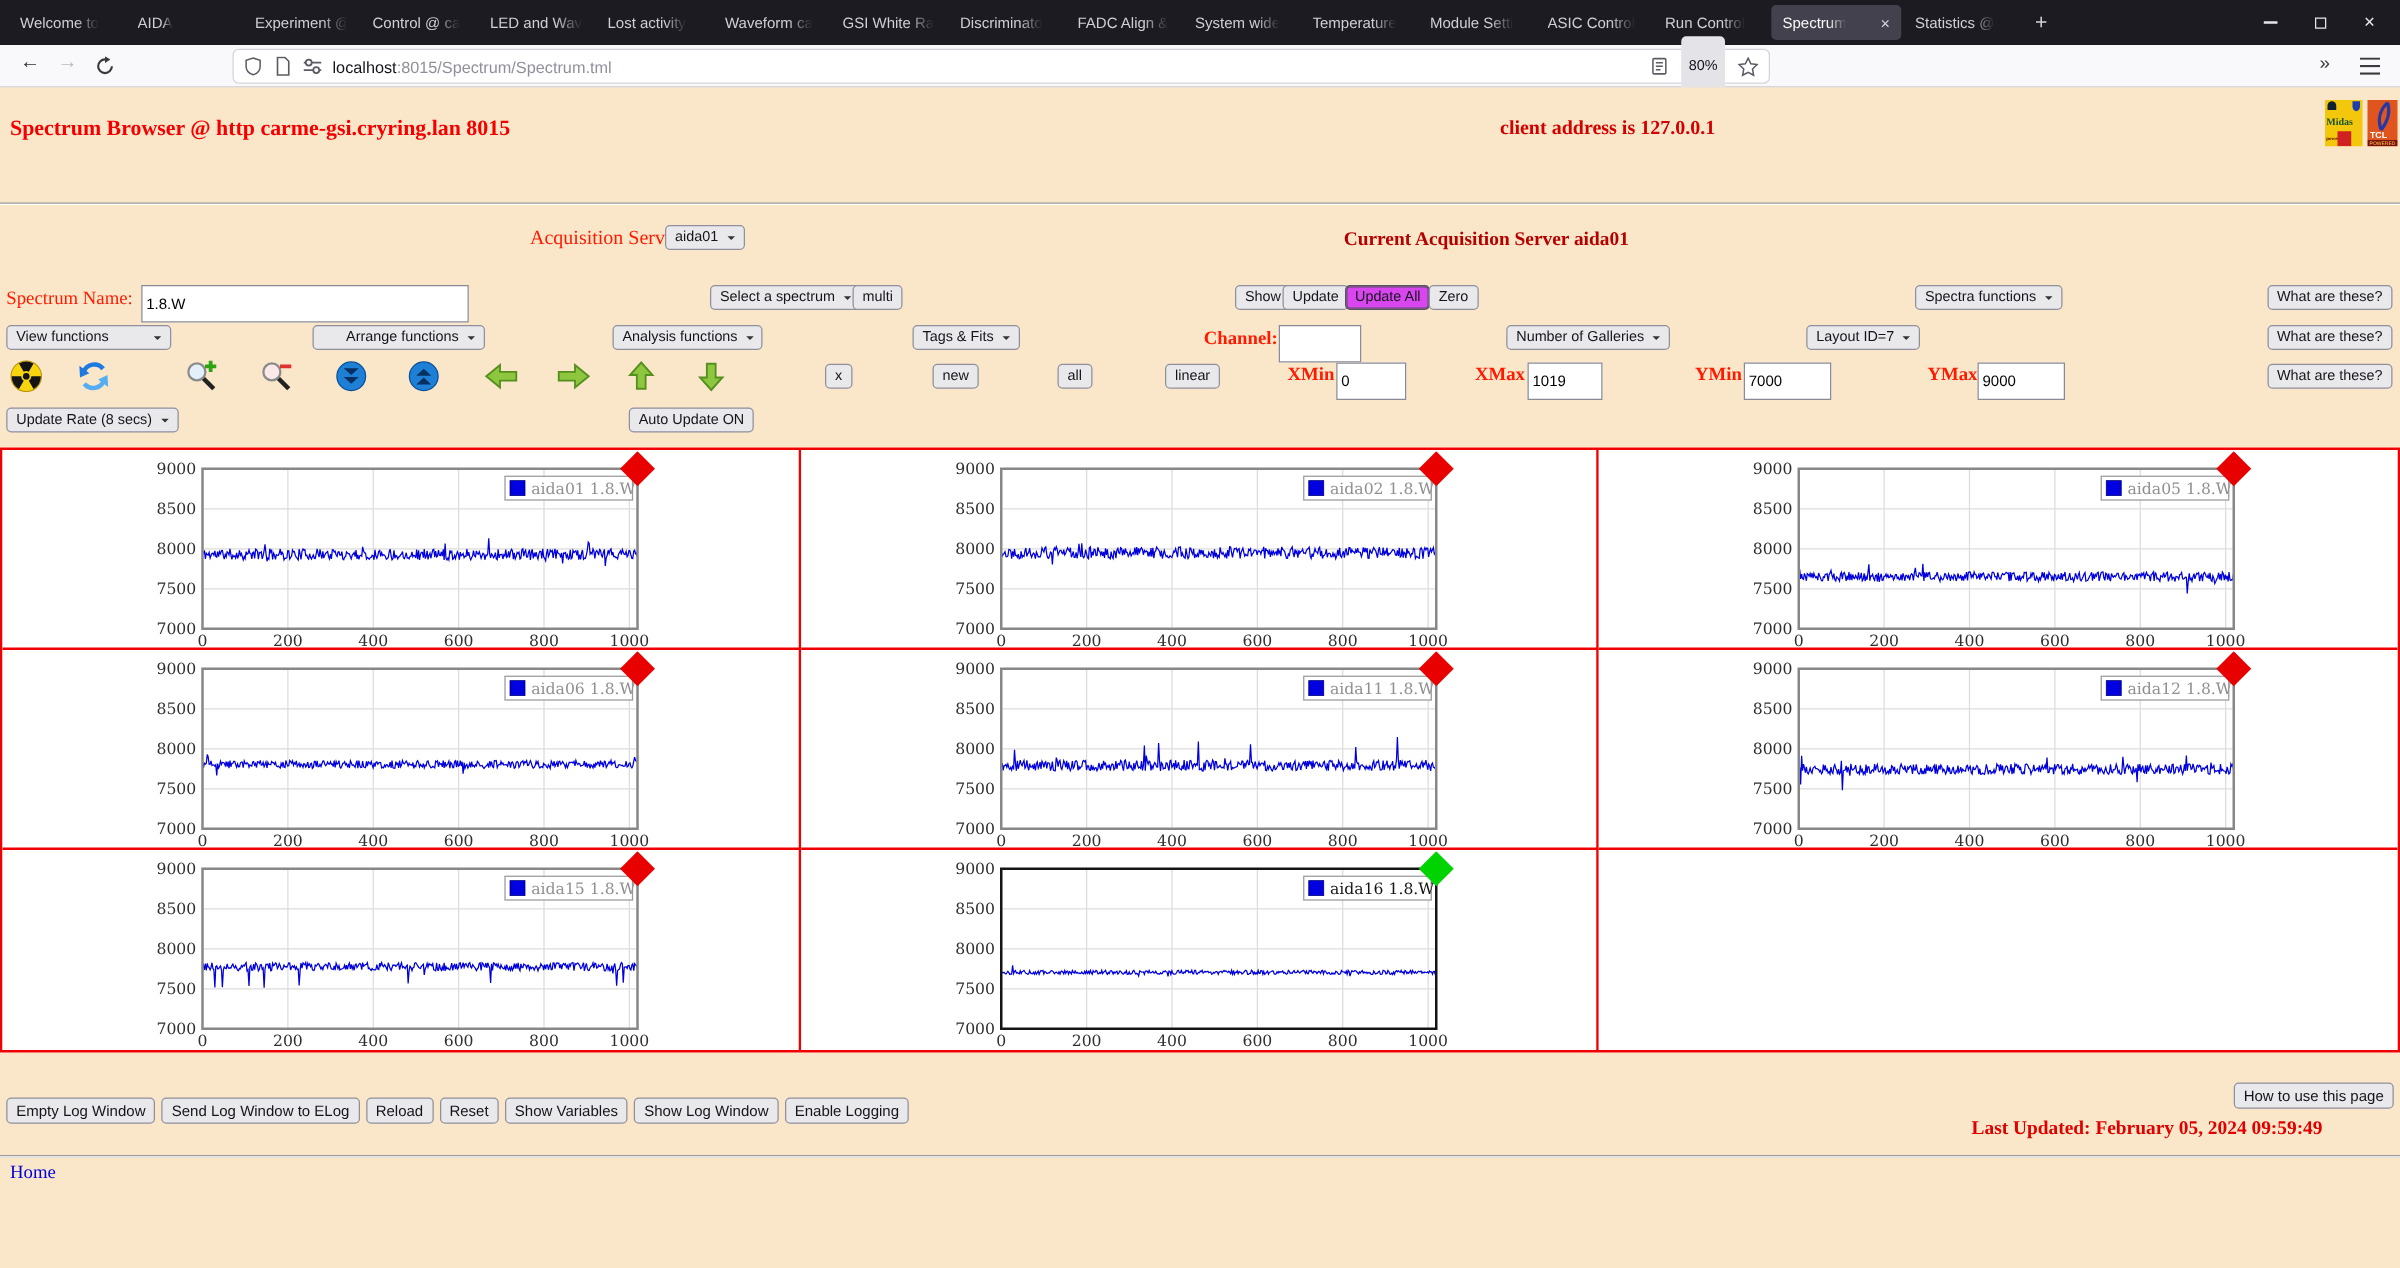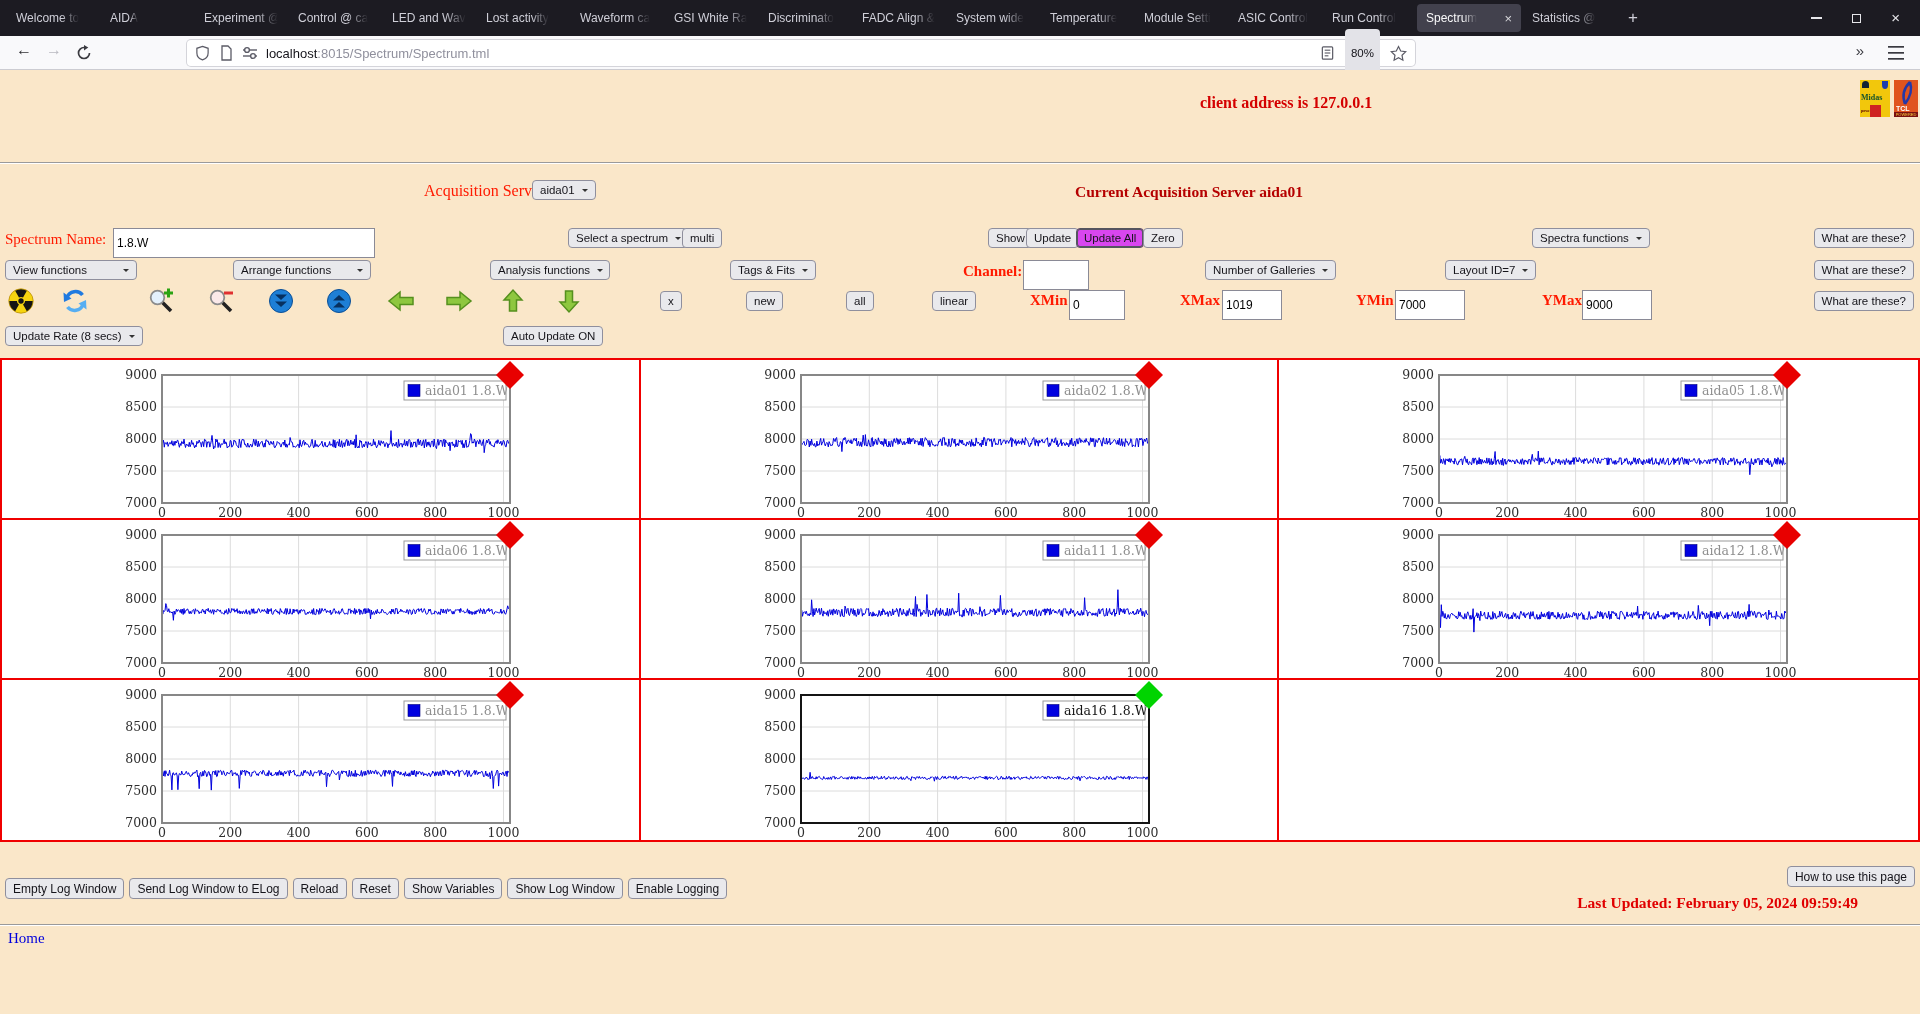--- a/index.html
+++ b/index.html
@@ -192,20 +192,21 @@
     <span class="tb-right" style="right:56px; font-size:15px">»</span>
     <svg class="tb-right" style="right:16px; top:10px" width="16" height="14" viewBox="0 0 16 14">
       <rect y="0" width="16" height="1.7" fill="#3a3a40"></rect>
         <rect y="6" width="16" height="1.7" fill="#3a3a40"></rect>
         <rect y="12" width="16" height="1.7" fill="#3a3a40"></rect>
     </svg>
   </div>
 
   <div class="page">
 
+    <div class="abs page-title" style="left:8px; top:22px">Spectrum Browser @ http carme-gsi.cryring.lan 8015</div>
     <div class="abs client-addr" style="left:1200px; top:24px">client address is 127.0.0.1</div>
 
     <div class="logo-midas">
       <span class="ml-dome"></span>
       <span class="ml-shield"></span>
       <div class="ml-text"><span>M</span><span>idas</span></div>
       <div class="ml-pow">powered by</div>
       <div class="ml-red"></div>
     </div>
     <div class="logo-tcl">
@@ -239,21 +240,21 @@
     <span class="abs sel" style="left:1532px; top:158px">
         <span>Spectra functions</span>
         <span class="caret"></span>
       </span>
     <span class="abs btn" style="right:6px; top:158px">What are these?</span>
 
     <span class="abs sel" style="left:5px; top:190px; width:132px; justify-content:space-between">
         <span>View functions</span>
         <span class="caret"></span>
       </span>
-    <span class="abs sel" style="left:233px; top:190px; width:138px; justify-content:space-between">
+    <span class="abs sel" style="left:250px; top:190px; width:138px; justify-content:flex-end">
         <span>Arrange functions</span>
         <span class="caret"></span>
       </span>
     <span class="abs sel" style="left:490px; top:190px; width:120px; justify-content:space-between">
         <span>Analysis functions</span>
         <span class="caret"></span>
       </span>
     <span class="abs sel" style="left:730px; top:190px">
         <span>Tags &amp; Fits</span>
         <span class="caret"></span>

